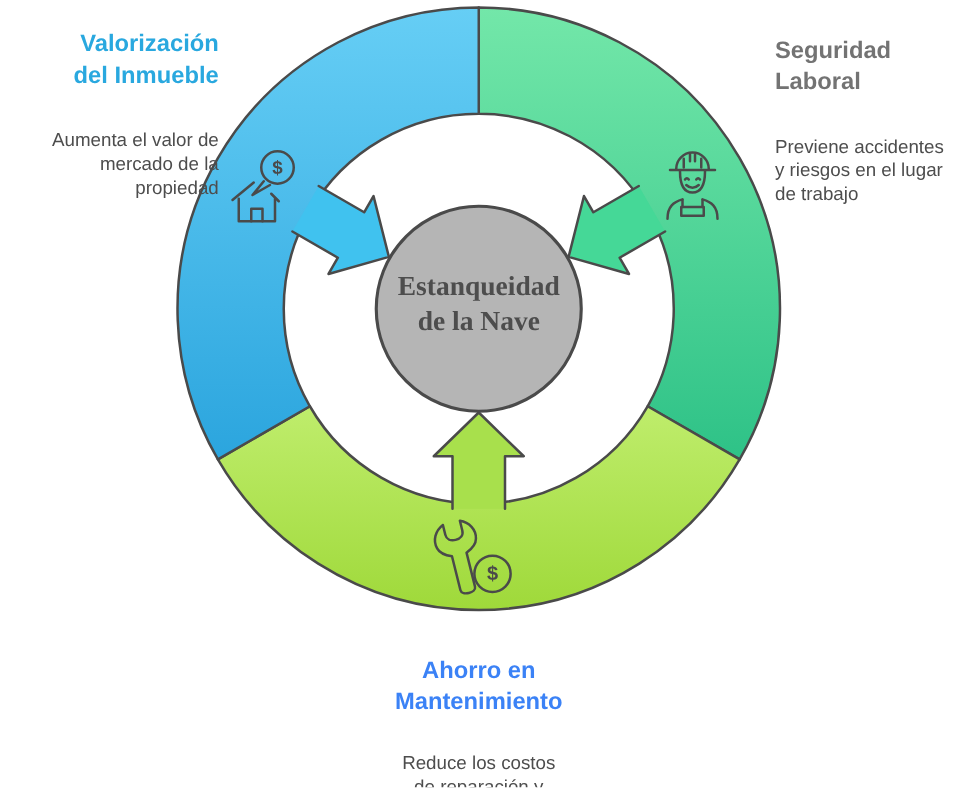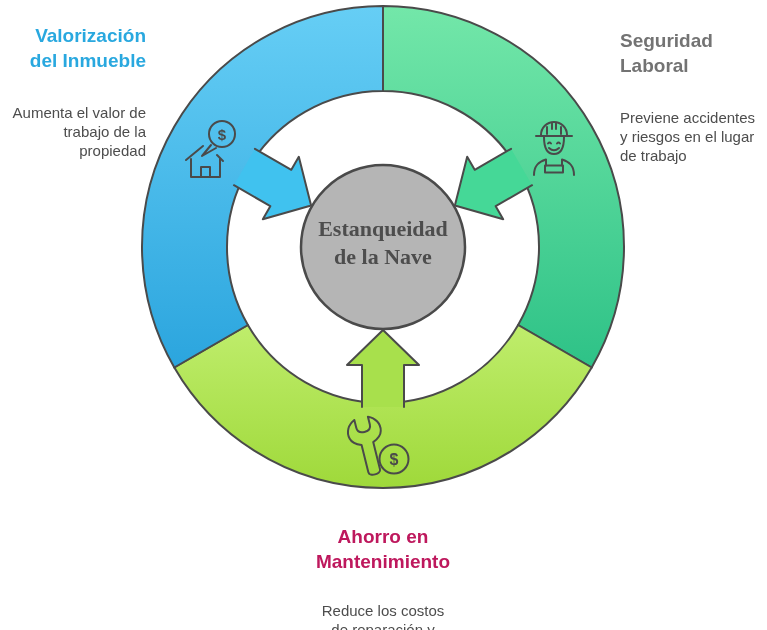--- a/index.html
+++ b/index.html
@@ -9,21 +9,21 @@
   .oln{stroke:#4A4A4A;stroke-width:2;stroke-linejoin:round;stroke-linecap:round;}
   .oln-thick{stroke:#4A4A4A;stroke-width:2.5;}
   .ic{fill:none;stroke:#4A4A4A;stroke-width:2;stroke-linecap:round;stroke-linejoin:round;}
   .dollar{font-family:"Liberation Sans",sans-serif;font-weight:bold;fill:#4A4A4A;
           text-anchor:middle;dominant-baseline:central;}
   .label-block{position:absolute;white-space:pre-line;}
   .seg-title{font-size:19px;font-weight:bold;line-height:25px;white-space:pre-line;}
   .seg-desc{font-size:15px;line-height:19px;color:#4D4D4D;white-space:pre-line;margin-top:12px;}
   .t-blue{color:#29A8DF;}
   .t-green{color:#737373;}
-  .t-lime{color:#be185d;}
+  .t-lime{color:#3b82f6;}
   .align-r{text-align:right;}
   .align-l{text-align:left;}
   .align-c{text-align:center;}
   #center-label{position:absolute;left:268px;top:215px;width:230px;text-align:center;
       font-size:22px;font-weight:bold;line-height:28px;color:#4D4D4D;white-space:pre-line;font-family:Liberation Serif, serif;}
 </style>
 </head>
 <body>
 
 <div id="canvas">
@@ -91,25 +91,25 @@
         <path class="ic" d="M14,3 C7,6 3,13 5,20 C6,24 10,27 15,29 L15,57 C15,62 27,62 27,57 L27,29 C32,27 36,24 37,20 C39,13 35,6 28,3 L28,11 C28,15 25,17 21,17 C17,17 14,15 14,11 Z"></path>
       </g>
       <circle class="ic" cx="43" cy="45" r="14.5" fill="#A9E150"></circle>
       <text class="dollar" x="43" y="45.5" font-size="16">$</text>
     </g>
   </svg>
 
   <div id="center-label">Estanqueidad
 de la Nave</div>
 
-  <div class="label-block align-r" style="right:621px;top:5px;width:145px;">
+  <div class="label-block align-r" style="right:592px;top:5px;width:145px;">
     <div class="seg-title t-blue">Valorización
 del Inmueble</div>
     <div class="seg-desc">Aumenta el valor de
-trabajo de la
+mercado de la
 propiedad</div>
   </div>
 
   <div class="label-block align-l" style="left:620px;top:10px;width:145px;">
     <div class="seg-title t-green">Seguridad
 Laboral</div>
     <div class="seg-desc">Previene accidentes
 y riesgos en el lugar
 de trabajo</div>
   </div>

